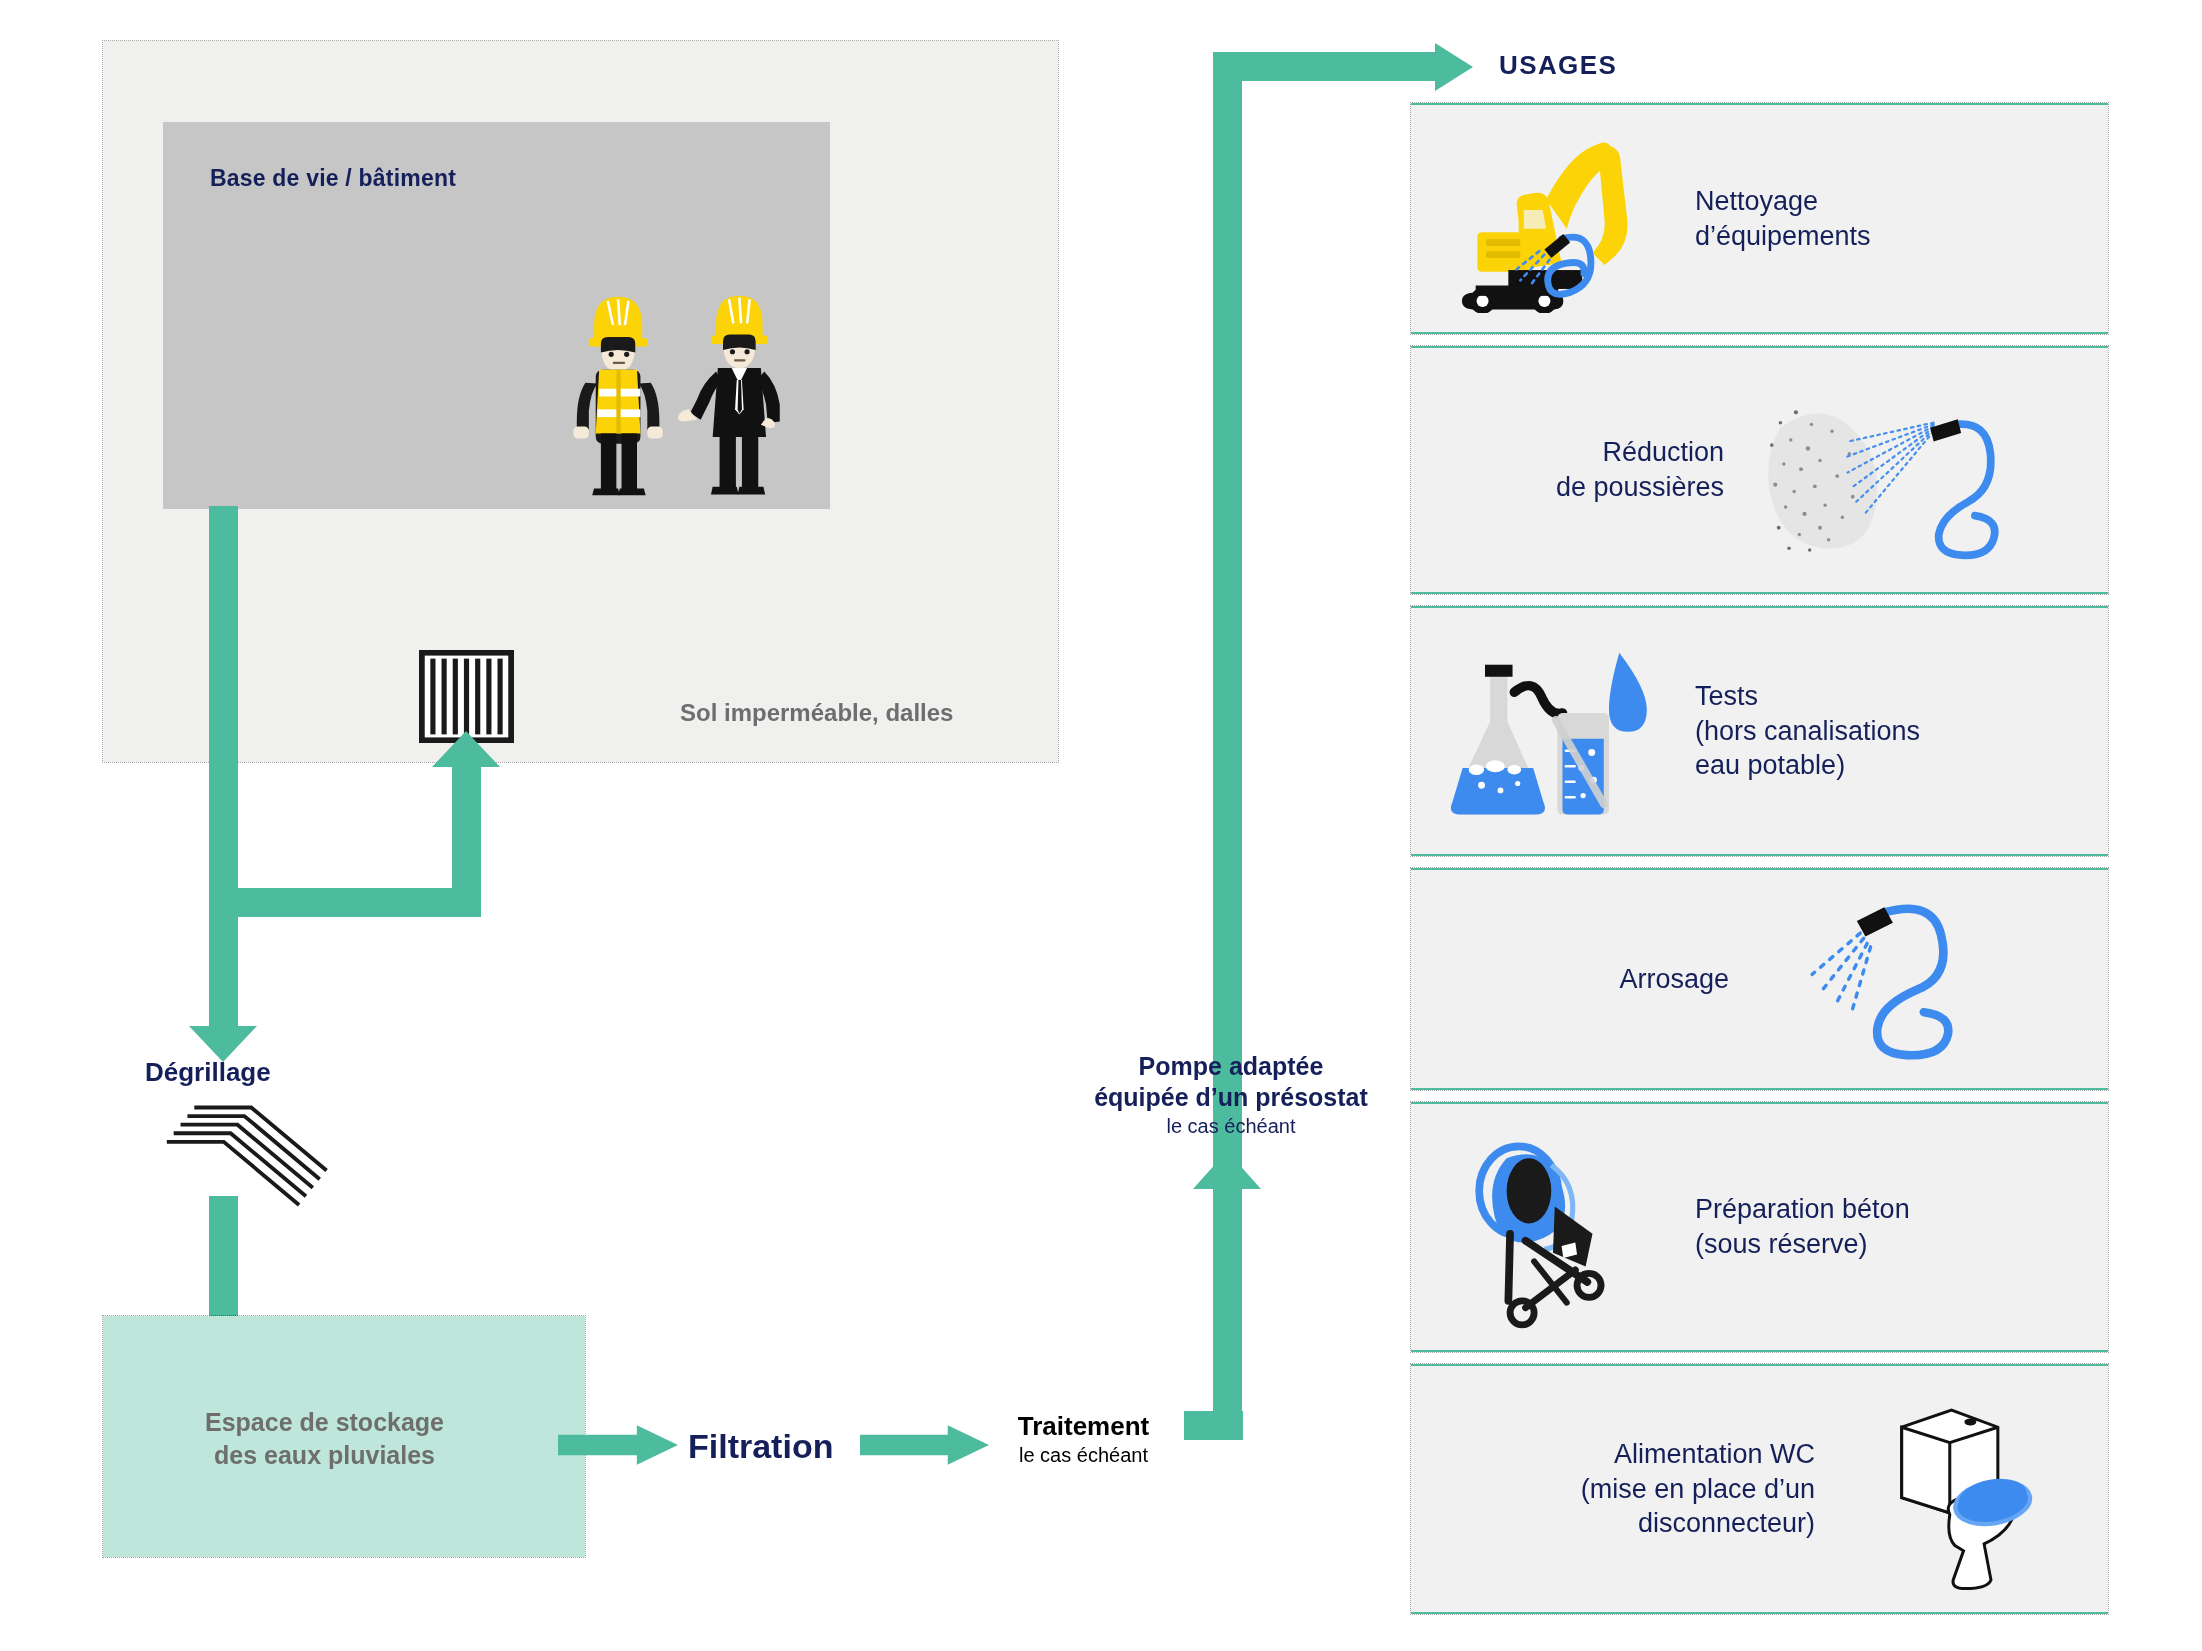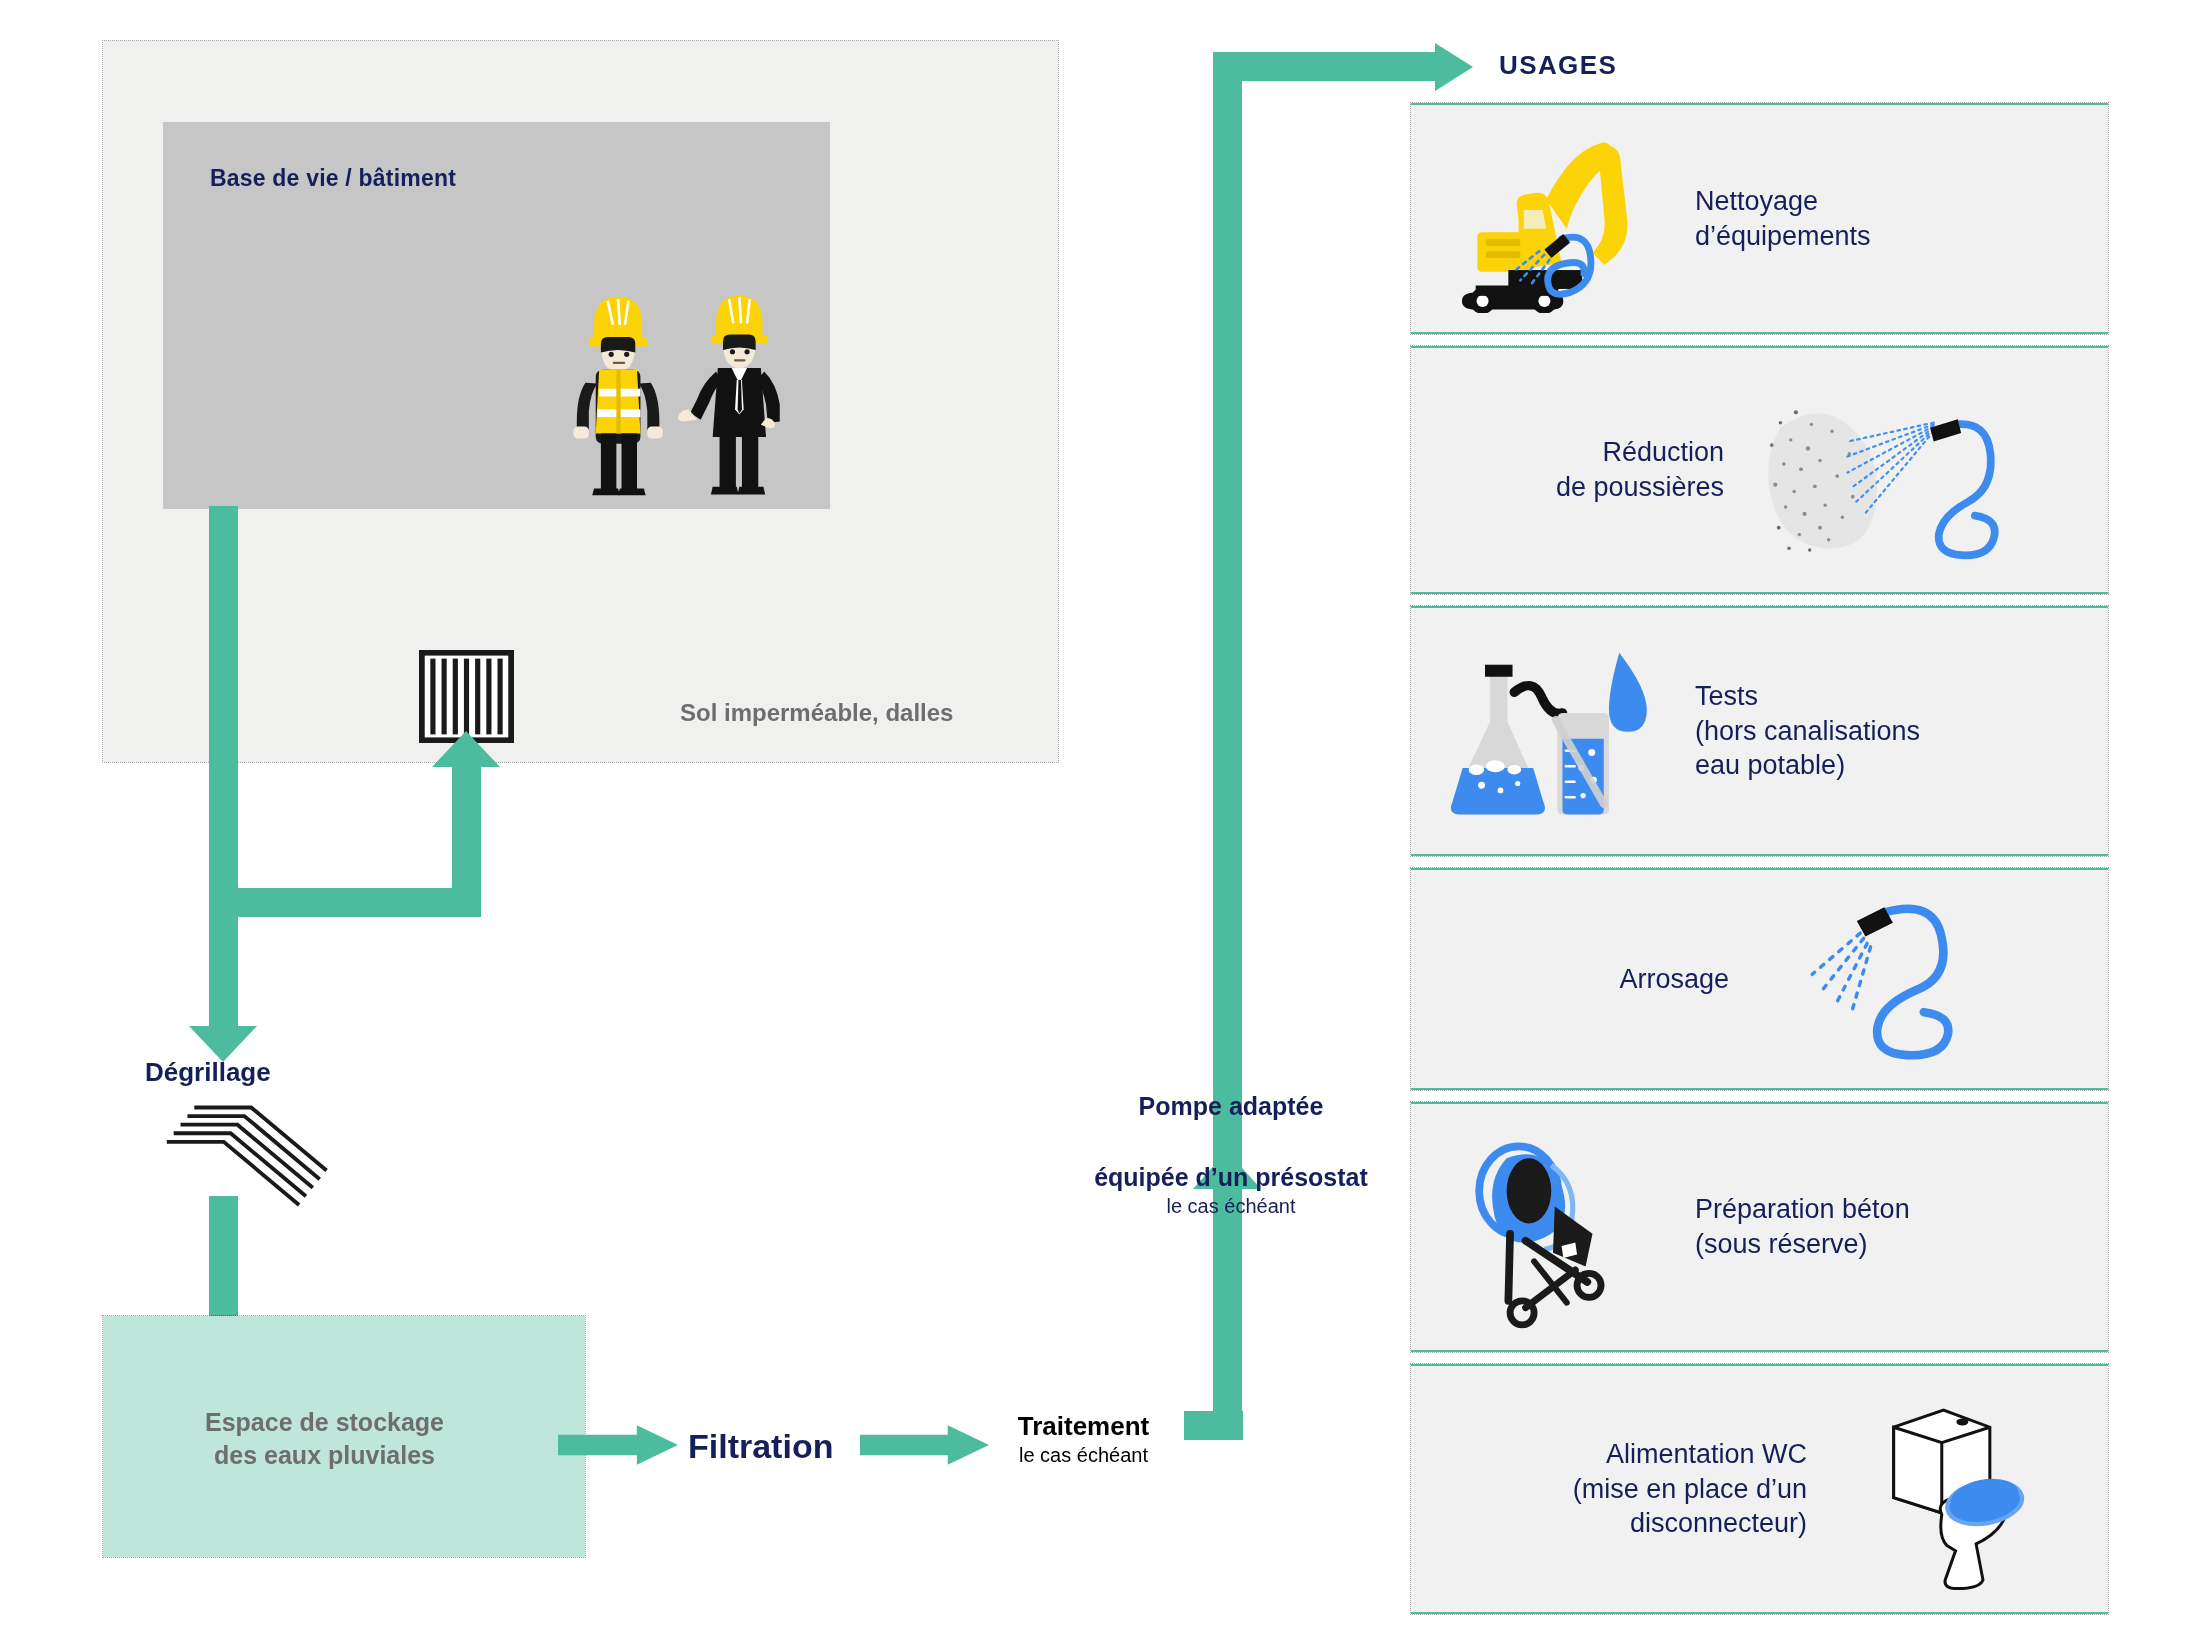--- a/index.html
+++ b/index.html
@@ -107,21 +107,21 @@
   #pipe-top-h{left:1213px;top:52px;width:224px;height:29px;}
   #arrow-right-usages{
     left:1435px;top:43px;width:0;height:0;
     border-top:24px solid transparent;border-bottom:24px solid transparent;
     border-left:38px solid #4DBC9E;
   }
   #pump-label{
     left:1063px;top:1051px;width:336px;text-align:center;
     color:#15205A;
   }
-  #pump-label .p-main{font-size:25px;font-weight:bold;display:block;line-height:1.22;margin-top:40px;}
+  #pump-label .p-main{font-size:25px;font-weight:bold;display:block;line-height:1.22;}
   #pump-label .p-sub{font-size:20px;font-weight:normal;display:block;margin-top:2.6px;}
 
   
   #usages-title{
     left:1499px;top:50px;
     color:#15205A;font-size:26px;font-weight:bold;letter-spacing:1.4px;
   }
   #usage-list{left:1411px;top:103px;width:697px;}
   .usage-card{
     position:relative;
@@ -446,21 +446,21 @@
         <circle cx="114" cy="220" r="14" fill="none" stroke="#1A1A1A" stroke-width="8"></circle>
       </svg>
     </div>
     <div class="u-text">
       <div>Préparation béton</div>
       <div>(sous réserve)</div>
     </div>
   </div>
 
   <div class="usage-card h6 dotted">
-    <div class="u-text" style="width:370px;text-align:right;padding-left:26px;">
+    <div class="u-text" style="width:370px;text-align:right;padding-left:34px;">
       <div>Alimentation WC</div>
       <div>(mise en place d’un</div>
       <div>disconnecteur)</div>
     </div>
     <div class="u-icon" style="width:284px;">
       <svg width="215" height="206" viewBox="0 0 250 240">
         <path d="M60 48 L118 28 L172 48 L172 130 L116 148 L60 130 Z" fill="#ffffff" stroke="#111111" stroke-width="3.5"></path>
         <path d="M60 48 L116 66 L116 148 L60 130 Z" fill="#ffffff" stroke="#111111" stroke-width="3.5"></path>
         <path d="M116 66 L172 48" fill="none" stroke="#111111" stroke-width="3.5"></path>
         <ellipse cx="140" cy="42" rx="7" ry="4" fill="#111111"></ellipse>

